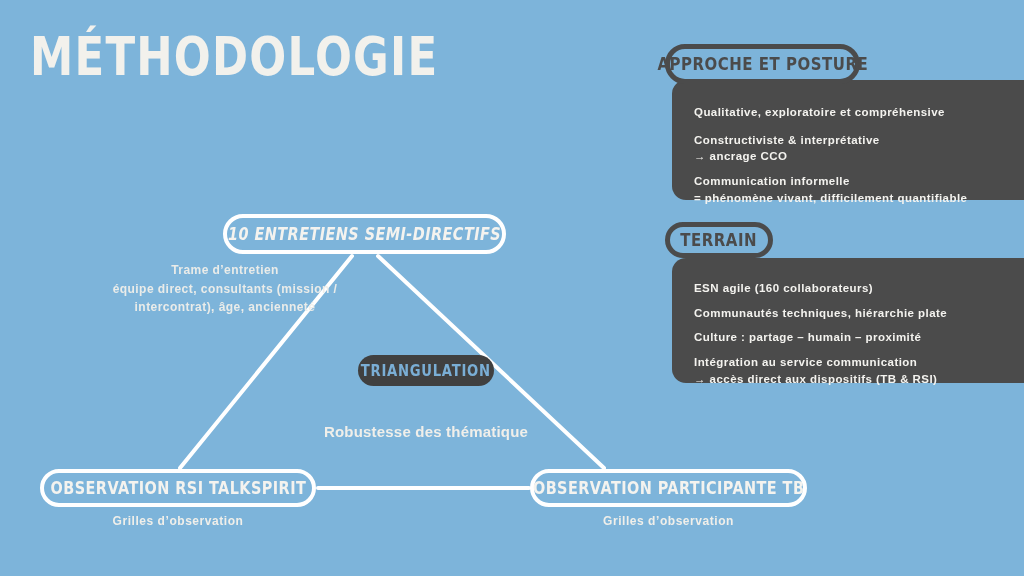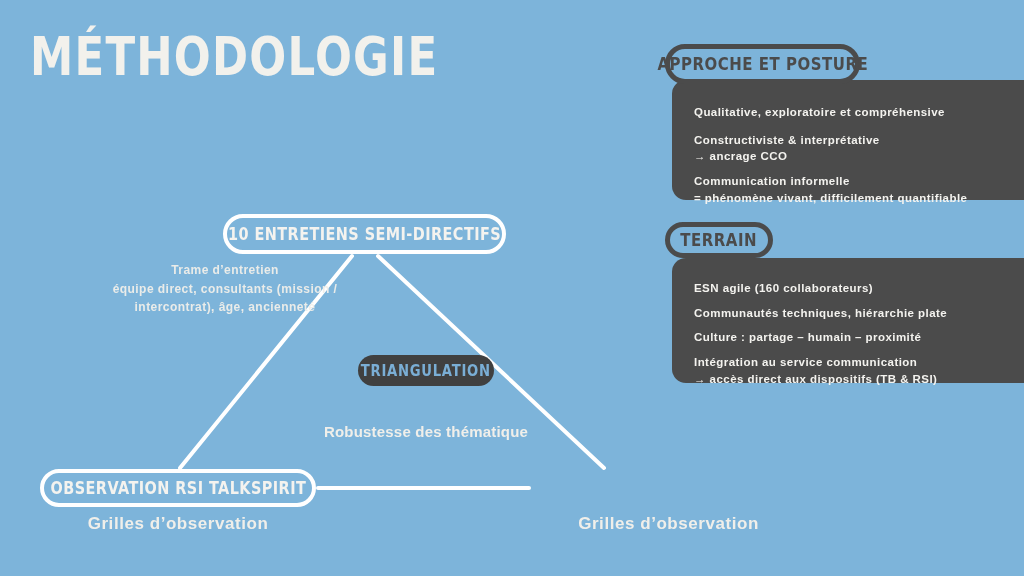--- a/index.html
+++ b/index.html
@@ -139,20 +139,21 @@
     box-sizing: border-box;
     white-space: nowrap;
     z-index: 4;
   }
   .node span { transform: scaleX(0.85); display: inline-block; }
   .node-top {
     left: 223px;
     top: 214px;
     width: 283px;
     height: 40px;
+    font-style: italic;
   }
   .node-bottom-left {
     left: 40px;
     top: 469px;
     width: 276px;
     height: 38px;
     justify-content: center;
   }
   .node-bottom-right {
     left: 530px;
@@ -211,21 +212,21 @@
   }
   .annot-robustesse .italic {
     display: block;
     font-style: italic;
     font-size: 14.5px;
     letter-spacing: 0.3px;
   }
   .caption {
     position: absolute;
     color: #f0efea;
-    font-size: 17px;
+    font-size: 12px;
     font-weight: 700;
     letter-spacing: 0.55px;
     text-align: center;
     white-space: nowrap;
     z-index: 3;
   }
   .caption-left {
     left: 40px;
     top: 514px;
     width: 276px;
@@ -253,20 +254,23 @@
   </svg>
 
   <div class="node node-top">
     <span>10 ENTRETIENS SEMI-DIRECTIFS</span>
   </div>
 
   <div class="node node-bottom-left">
     <span>OBSERVATION RSI TALKSPIRIT</span>
   </div>
 
+  <div class="node node-bottom-right">
+    <span>OBSERVATION PARTICIPANTE TB</span>
+  </div>
 
   <div class="triangulation-pill">
     <span>TRIANGULATION</span>
   </div>
 
   <div class="annot annot-entretien">Trame d’entretien
 équipe direct, consultants (mission /
 intercontrat), âge, ancienneté</div>
 
   <div class="annot annot-robustesse">

